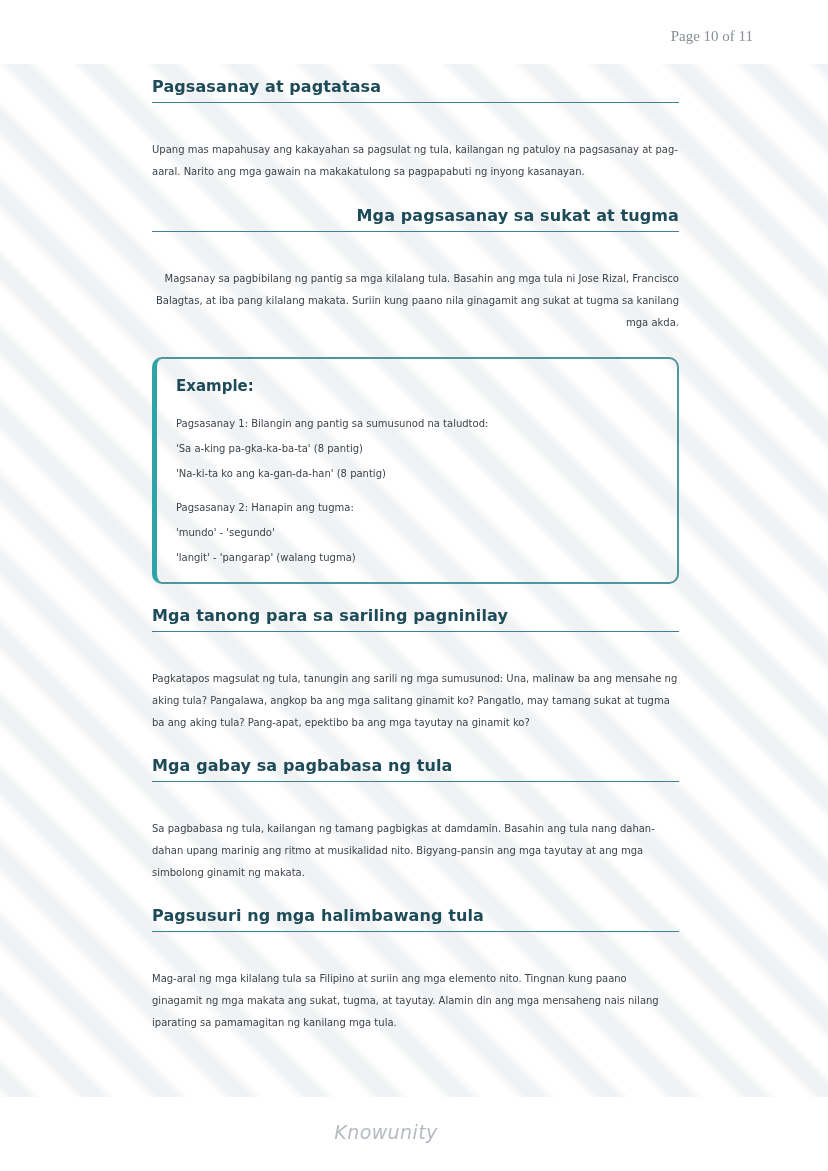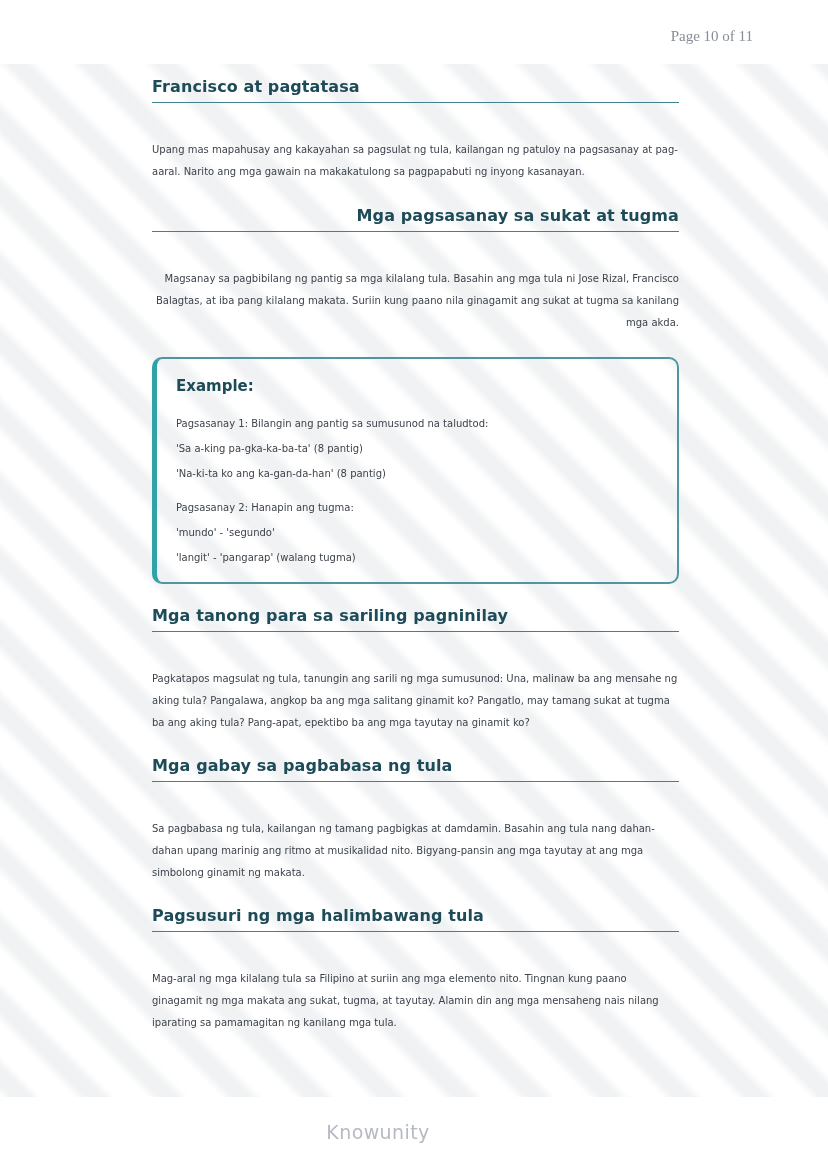--- a/index.html
+++ b/index.html
@@ -58,38 +58,38 @@
     padding:17px 22px 12px 19px;
     color:var(--body-text);
   }
   .example-title{
     margin:0;font-size:15px;line-height:20px;font-weight:bold;color:var(--heading);
   }
   .example-group{margin-top:15px;}
   .example-group.g2{margin-top:9px;}
   .example-line{font-size:10px;line-height:25px;}
   .page-footer{
-    position:absolute;top:1121px;left:0;width:756px;text-align:center;
-    font-size:19px;color:var(--footer-text);letter-spacing:0.4px;
+    position:absolute;top:1121px;left:8px;width:756px;text-align:center;
+    font-size:19px;color:var(--footer-text);letter-spacing:0.4px;font-style:italic;
   }
 </style>
 </head>
 <body>
 
 <div class="page">
   <div class="texture"></div>
 
   <div class="page-header">
     <span>Page 10 of 11</span>
   </div>
 
   <main class="content">
 
     <section>
-      <h2 class="sec-heading">Francisco at pagtatasa</h2>
+      <h2 class="sec-heading">Pagsasanay at pagtatasa</h2>
       <p class="sec-body">Upang mas mapahusay ang kakayahan sa pagsulat ng tula, kailangan ng patuloy na pagsasanay at pag-aaral. Narito ang mga gawain na makakatulong sa pagpapabuti ng inyong kasanayan.</p>
     </section>
 
     <section class="s2">
       <h2 class="sec-heading">Mga pagsasanay sa sukat at tugma</h2>
       <p class="sec-body">Magsanay sa pagbibilang ng pantig sa mga kilalang tula. Basahin ang mga tula ni Jose Rizal, Francisco Balagtas, at iba pang kilalang makata. Suriin kung paano nila ginagamit ang sukat at tugma sa kanilang mga akda.</p>
     </section>
 
     <div class="example-box">
       <h3 class="example-title">Example:</h3>

